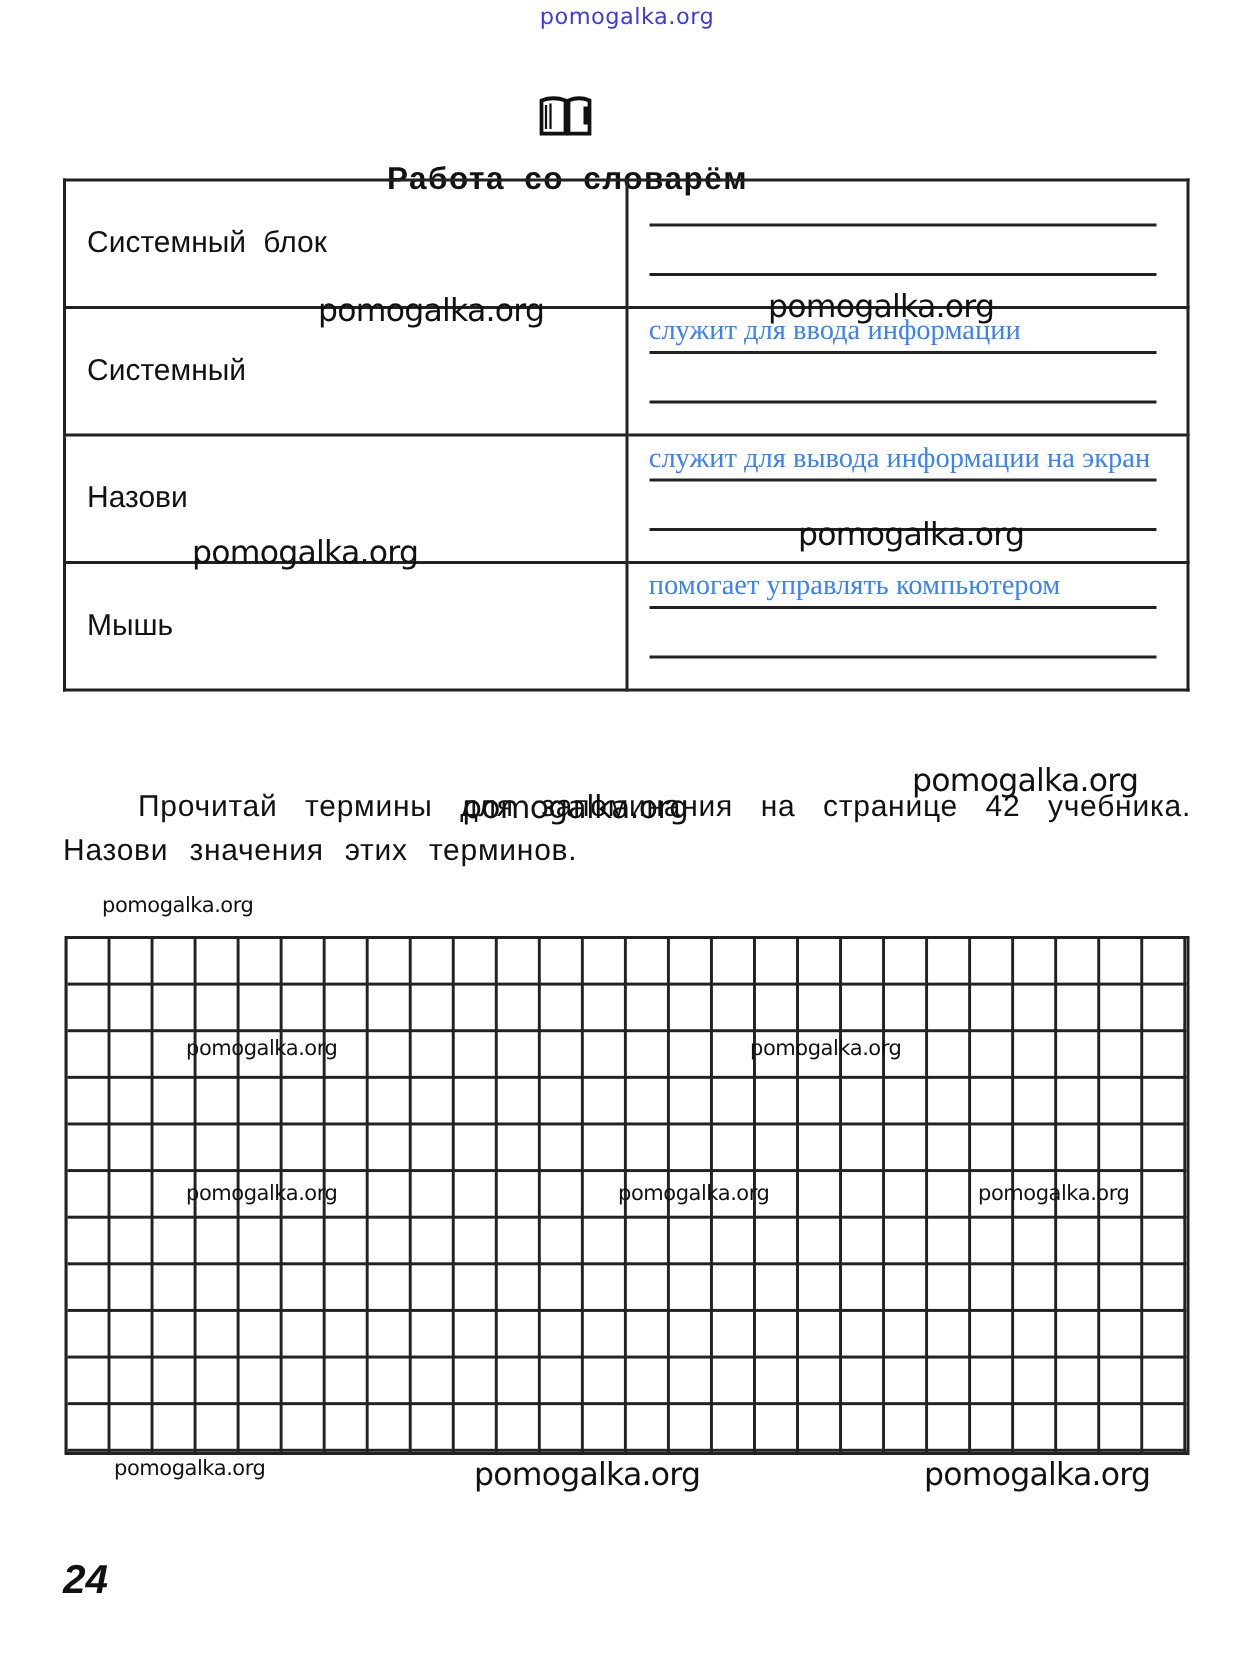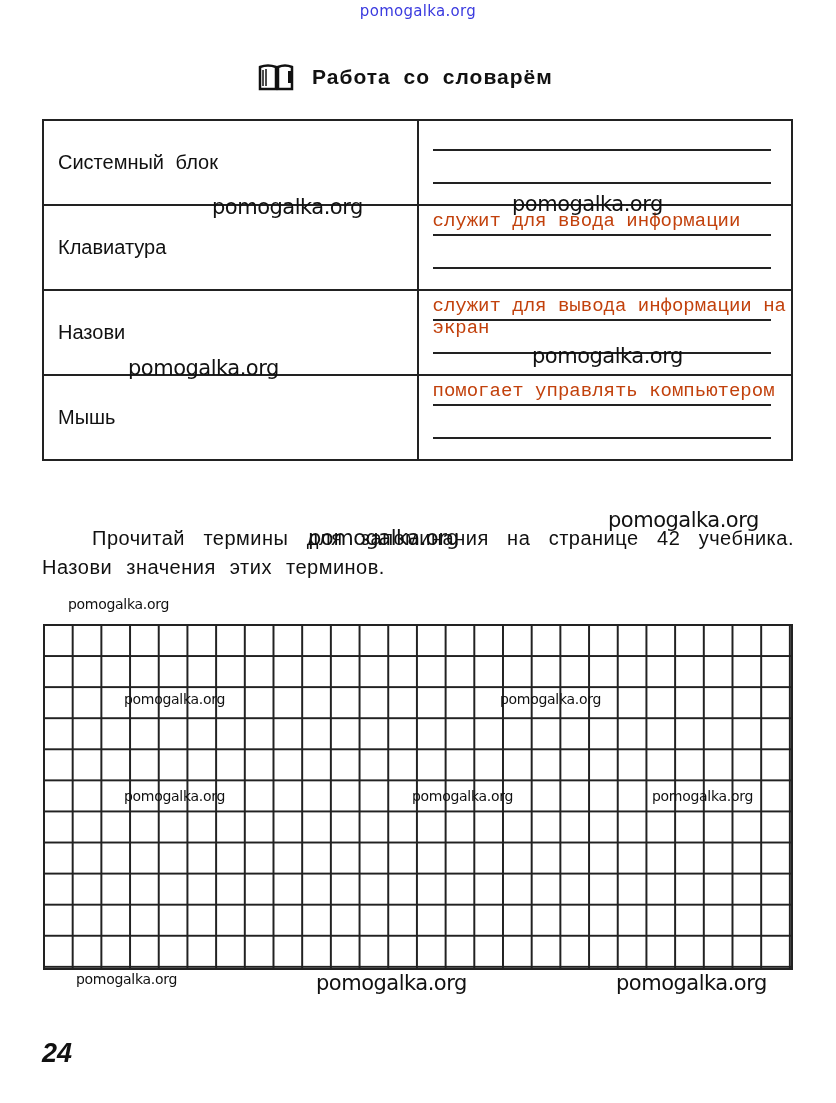--- a/index.html
+++ b/index.html
@@ -1,31 +1,31 @@
 <!DOCTYPE html>
 <html><head>
 <meta charset="utf-8">
 <style>
   html, body { margin:0; padding:0; background:#fff; }
   body { width:836px; height:1103px; position:relative; overflow:hidden; font-family:"Liberation Sans", sans-serif; color:#111; }
   .abs { position:absolute; }
   .top-wm { left:0; width:836px; top:2px; text-align:center; font-family:"DejaVu Sans", sans-serif; font-size:15px; color:#3a3adf; letter-spacing:0.3px; }
-  .title-wrap { left:258px; top:62px; display:flex; align-items:center; gap:16px; }
+  .title-wrap { left:258px; top:62px; display:flex; align-items:center; gap:16px;flex-direction:column; }
   .book-icon { width:38px; height:30px; }
   .section-title { font-family:"Liberation Sans", sans-serif; font-weight:bold; font-size:21px; letter-spacing:1px; word-spacing:6px; }
   table.vocab { left:42px; top:119px; width:751px; border-collapse:collapse; table-layout:fixed; }
   table.vocab td, table.vocab th { border:2px solid #222; padding:0; vertical-align:middle; }
   table.vocab th { height:66px; font-weight:bold; font-size:19px; text-align:center; line-height:24px; }
   table.vocab th.c1 { width:241px; }
   table.vocab td { height:83px; }
   .term { font-size:20px; padding-left:14px !important; word-spacing:6px;margin-left:22px; }
   .lines { position:relative; height:83px; }
   .line { position:absolute; left:14px; right:20px; border-bottom:2px solid #222; }
   .l1 { top:28px; } .l2 { top:61px; }
-  .meaning { position:absolute; left:14px; top:4px; font-family:Liberation Mono, monospace; font-size:19px; color:#c2410c; }
+  .meaning { position:absolute; left:14px; top:4px; font-family:Liberation Serif, serif; font-size:19px; color:#3b82f6; }
   .para { left:42px; top:524px; width:752px; font-size:20px; line-height:29px; word-spacing:8px; letter-spacing:0.5px; text-align:justify; text-align-last:left; }
   .para .indent { display:inline-block; width:50px; }
   .grid { left:43px; top:624px; width:750px; height:346px; border:2px solid #222; box-sizing:border-box;
           background-image: linear-gradient(to right, #222 2px, transparent 2px), linear-gradient(to bottom, #222 2px, transparent 2px);
           background-size: 28.85px 100%, 100% 31.45px; background-position:-2px 0, 0 -2px; }
   .wm { font-family:"DejaVu Sans", sans-serif; color:#111; white-space:nowrap; }
   .wm-l { font-size:21px; letter-spacing:-0.5px; }
   .wm-s { font-size:14px; letter-spacing:-0.3px; }
   .page-num { left:42px; top:1038px; font-weight:bold; font-size:27px;font-style:italic; }
 </style>
@@ -50,21 +50,21 @@
     <td class="term">Системный блок</td>
     <td>
           <div class="lines">
       <span class="meaning"></span>
       <div class="line l1"></div>
       <div class="line l2"></div>
           </div>
         </td>
   </tr>
   <tr>
-    <td class="term">Клавиатура</td>
+    <td class="term">Системный</td>
     <td>
           <div class="lines">
       <span class="meaning">служит для ввода информации</span>
       <div class="line l1"></div>
       <div class="line l2"></div>
           </div>
         </td>
   </tr>
   <tr>
     <td class="term">Назови</td>

